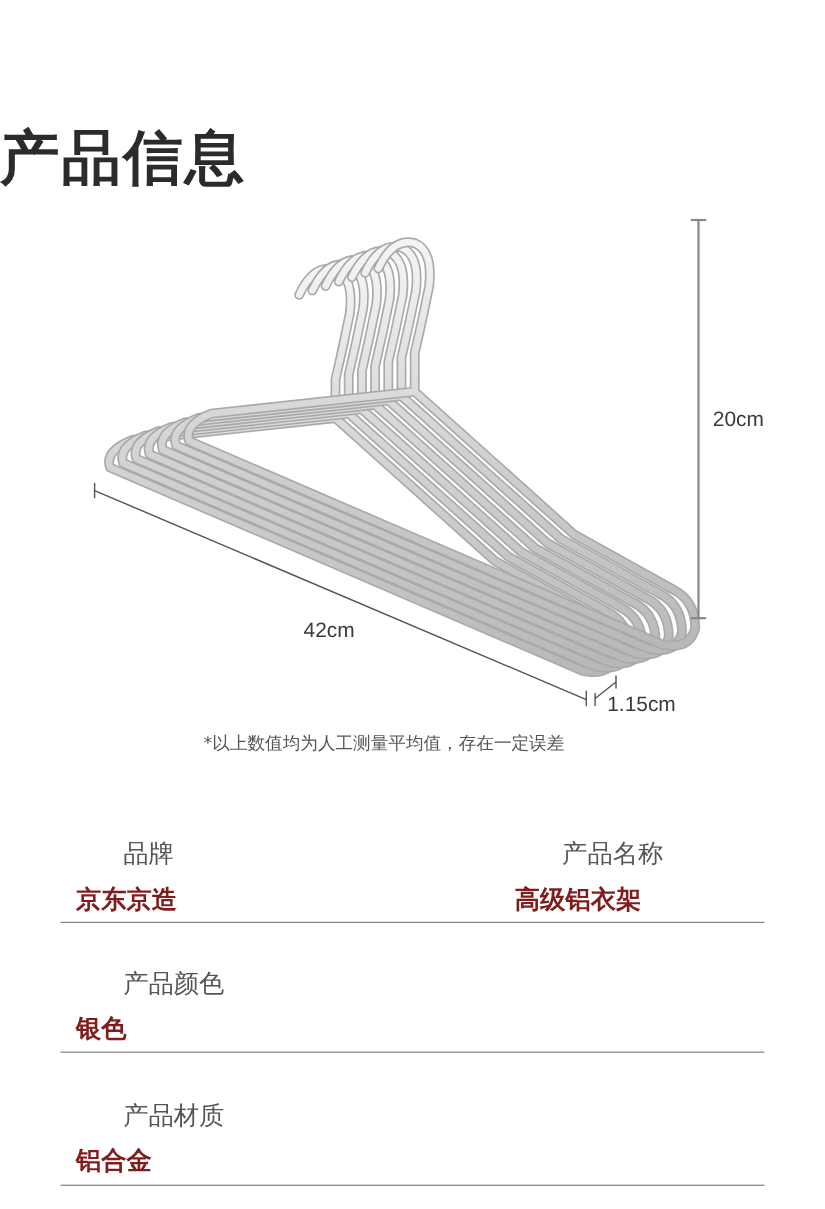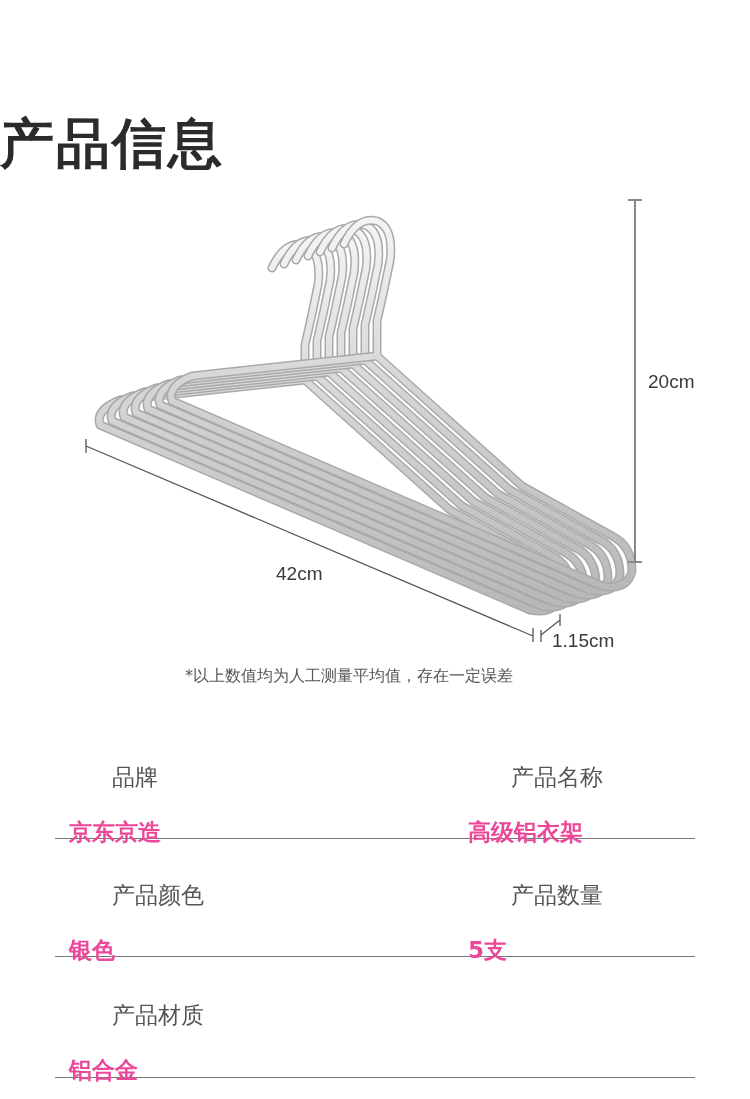--- a/index.html
+++ b/index.html
@@ -8,21 +8,21 @@
   .title { position: absolute; left: 0; width: 750px; top: 108px; 
            font-size: 54px; font-weight: bold; color: #2b2b2b; letter-spacing: 2px; }
   .figure { position: absolute; left: 0; top: 190px; width: 750px; height: 470px; }
   .dim-label { position: absolute; font-family: "Liberation Sans", sans-serif; font-size: 19px; color: #3a3a3a; }
   .note { position: absolute; left: 0; width: 698px; top: 666px; text-align: center;
           font-size: 16px; color: #555; }
   .spec { position: absolute; left: 55px; width: 640px; }
   .spec-row { position: absolute; left: 0; width: 640px; border-bottom: 1.5px solid #777; }
   .cell { position: absolute; top: 0; }
   .cell .lbl { font-size: 23px; color: #555; line-height: 30px; margin-left: 43px; }
-  .cell .val { font-size: 23px; color: #ec4899; font-weight: bold; line-height: 30px; margin-top: 25px; }
+  .cell .val { font-size: 23px; color: #7f1d1d; font-weight: bold; line-height: 30px; margin-top: 11px; }
 </style>
 </head>
 <body>
 
 <div class="title">产品信息</div>
 
 <div class="figure">
   <svg width="750" height="470" viewBox="0 190 750 470" xmlns="http://www.w3.org/2000/svg">
     <defs>
       <linearGradient id="metal" x1="0" y1="0" x2="0" y2="1">
@@ -100,24 +100,20 @@
     <div class="cell" style="left:413px;">
       <div class="lbl">产品名称</div>
       <div class="val">高级铝衣架</div>
     </div>
   </div>
   <div class="spec-row" style="top:880px; height:76px;">
     <div class="cell" style="left:14px;">
       <div class="lbl">产品颜色</div>
       <div class="val">银色</div>
     </div>
-    <div class="cell" style="left:413px;">
-      <div class="lbl">产品数量</div>
-      <div class="val">5支</div>
-    </div>
   </div>
   <div class="spec-row" style="top:1000px; height:77px;">
     <div class="cell" style="left:14px;">
       <div class="lbl">产品材质</div>
       <div class="val">铝合金</div>
     </div>
   </div>
 </div>
 
 <style>

